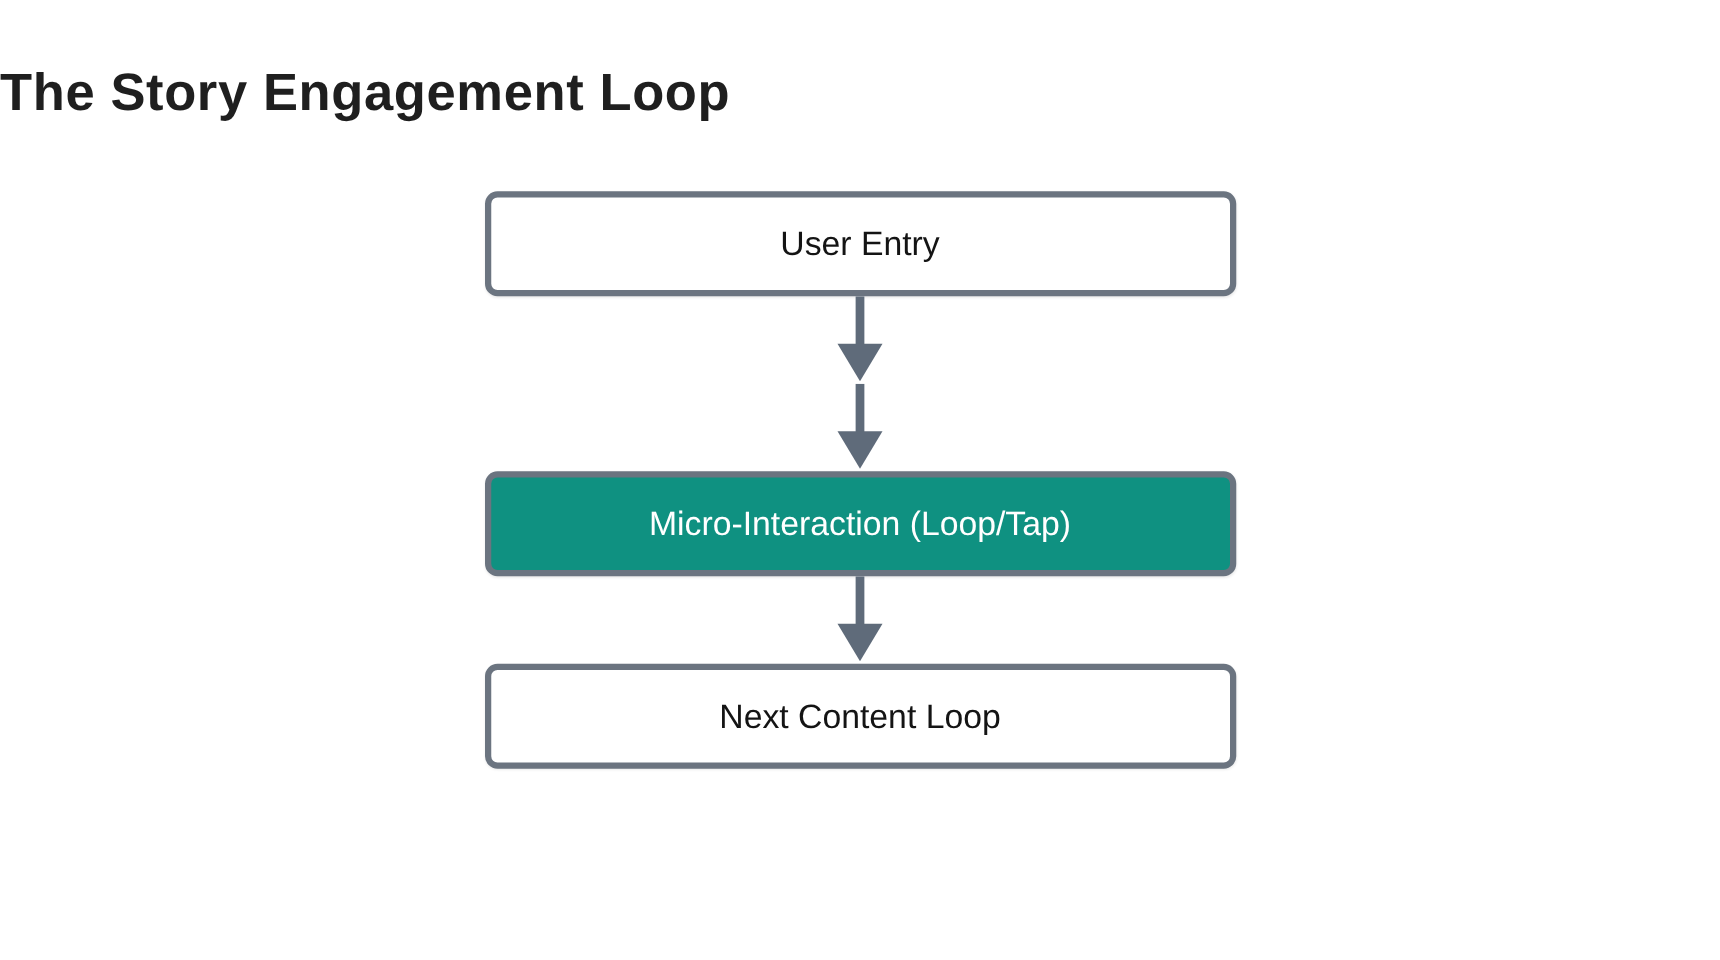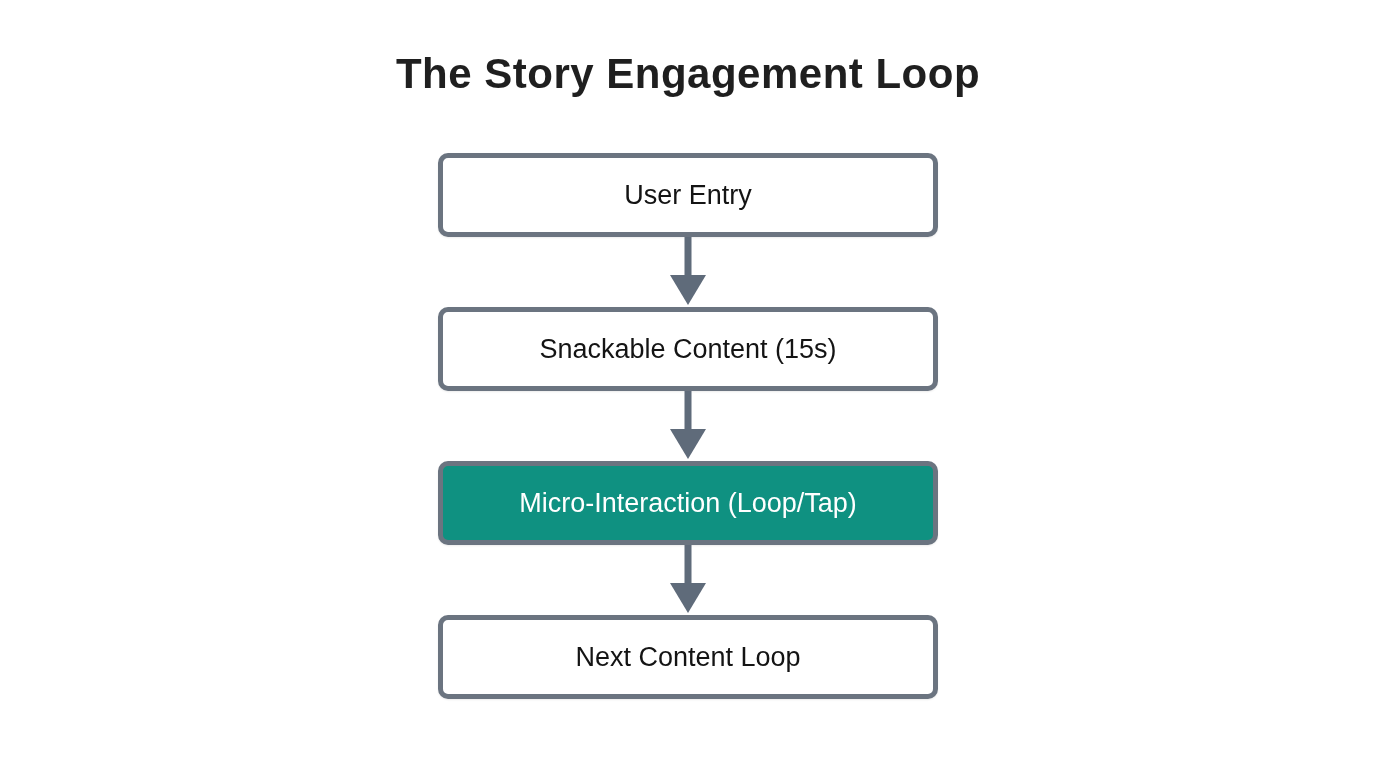--- a/index.html
+++ b/index.html
@@ -9,41 +9,40 @@
     width: 1376px;
     height: 768px;
     overflow: hidden;
     font-family: "Liberation Sans", sans-serif;
   }
   .canvas {
     width: 1376px;
     height: 768px;
     display: flex;
     flex-direction: column;
-    align-items: center;
     background: var(--bg, #ffffff);
   }
   .diagram-title {
     margin-top: 46px;
     height: 56px;
     line-height: 56px;
     font-size: 42px;
     font-weight: 800;
     letter-spacing: 0.5px;
     color: var(--title-color, #1f1f1f);
   }
   .flow {
     margin-top: 51px;
     display: flex;
     flex-direction: column;
     align-items: center;
   }
   .flow-node {
     box-sizing: border-box;
-    width: 500px;
+    width: 601px;
     height: 84px;
     border: 5px solid var(--border-color, #6b7480);
     border-radius: 10px;
     background: #ffffff;
     display: flex;
     align-items: center;
     justify-content: center;
     font-size: 27px;
     color: var(--box-text, #141414);
     box-shadow: 0 1px 2px rgba(0,0,0,0.08);
@@ -71,23 +70,20 @@
 
     <div class="flow-node">
       <span>User Entry</span>
     </div>
 
     <svg class="flow-arrow" viewBox="0 0 44 70" aria-hidden="true">
       <rect x="18.5" y="0" width="7" height="42" fill="currentColor"></rect>
       <polygon points="4,38 40,38 22,68" fill="currentColor"></polygon>
     </svg>
 
-    <div class="flow-node">
-      <span>Snackable Content (15s)</span>
-    </div>
 
     <svg class="flow-arrow" viewBox="0 0 44 70" aria-hidden="true">
       <rect x="18.5" y="0" width="7" height="42" fill="currentColor"></rect>
       <polygon points="4,38 40,38 22,68" fill="currentColor"></polygon>
     </svg>
 
     <div class="flow-node highlight">
       <span>Micro-Interaction (Loop/Tap)</span>
     </div>
 

